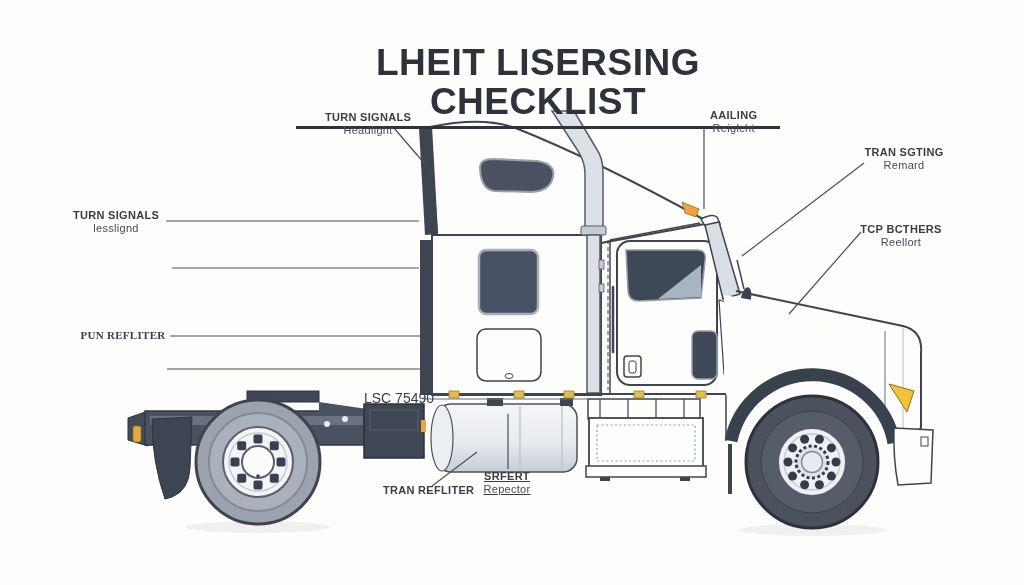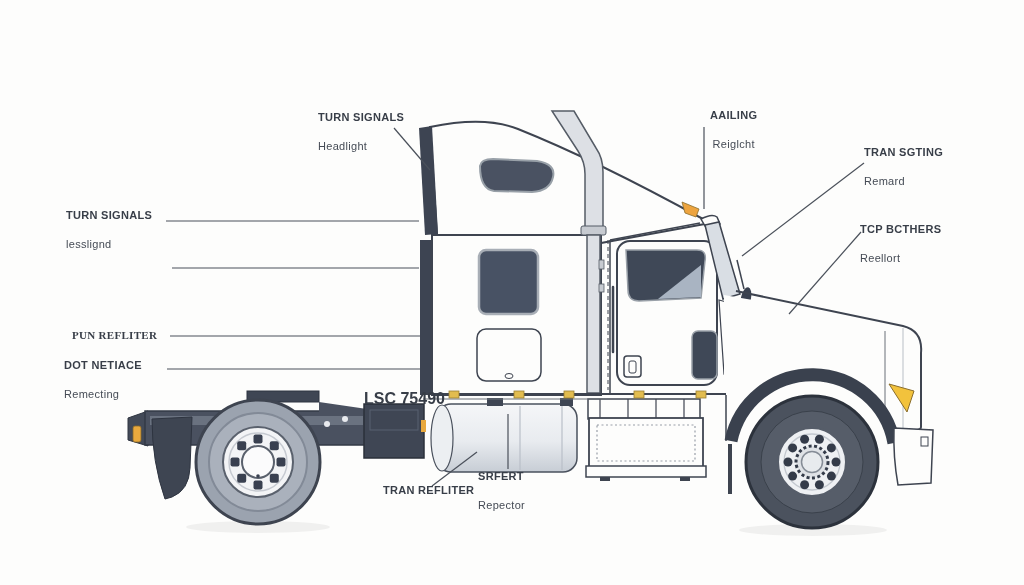--- a/index.html
+++ b/index.html
@@ -8,23 +8,23 @@
     font-family:"Liberation Sans",sans-serif;overflow:hidden;
   }
   #art{position:absolute;left:0;top:0;}
   .title{
     position:absolute;left:296px;top:44px;width:484px;text-align:center;
     font-size:37px;font-weight:800;letter-spacing:.5px;color:#2e333b;
     border-bottom:3px solid #2e333b;padding-bottom:4px;line-height:1.05;
   }
   .lbl{position:absolute;font-size:11px;font-weight:700;color:#383e48;
        letter-spacing:.3px;line-height:1.15;text-align:center;}
-  .lbl .sub{font-weight:400;color:#454b55;margin-top:16px;}
-  .center{text-align:left;}
-  .small-tag{position:absolute;font-size:16px;font-weight:700;color:#383e48;}
+  .lbl .sub{font-weight:400;color:#454b55;}
+  .center{text-align:center;}
+  .small-tag{position:absolute;font-size:14px;font-weight:400;color:#383e48;}
 </style>
 </head>
 <body>
 
 <div id="stage">
 
 <svg id="art" width="1024" height="585" viewBox="0 0 1024 585">
 
   <defs>
     <linearGradient id="tankGrad" x1="0" y1="0" x2="0" y2="1">
@@ -195,20 +195,21 @@
     <line x1="861" y1="232" x2="789" y2="314"></line>
     <line x1="166" y1="221" x2="419" y2="221"></line>
     <line x1="172" y1="268" x2="419" y2="268"></line>
     <line x1="170" y1="336" x2="420" y2="336"></line>
     <line x1="167" y1="369" x2="420" y2="369"></line>
     <line x1="432" y1="486" x2="477" y2="452"></line>
     <line x1="508" y1="469" x2="508" y2="414"></line>
   </g>
 </svg>
 
+<div class="title">LHEIT LISERSING CHECKLIST</div>
 
 <div class="lbl center" style="left:318px;top:111px;width:100px;">
   <div>TURN SIGNALS</div>
   <div class="sub">Headlight</div>
 </div>
 
 <div class="lbl" style="left:710px;top:109px;">
   <div>AAILING</div>
   <div class="sub">Reiglcht</div>
 </div>
@@ -226,31 +227,27 @@
 <div class="lbl center" style="left:66px;top:209px;width:100px;">
   <div>TURN SIGNALS</div>
   <div class="sub">lesslignd</div>
 </div>
 
 
 <div class="lbl center" style="left:72px;top:329px;width:102px;font-family:Liberation Serif, serif;">
   <div>PUN REFLITER</div>
 </div>
 
-<div class="lbl center" style="left:64px;top:359px;width:100px;">
-  <div>DOT NETIACE</div>
-  <div class="sub">Remecting</div>
-</div>
 
 <div class="small-tag" style="left:364px;top:390px;">
   <span>LSC 75490</span>
 </div>
 
 <div class="lbl" style="left:383px;top:484px;">
   <div>TRAN REFLITER</div>
 </div>
 
-<div class="lbl center" style="left:478px;top:470px;width:58px;">
+<div class="lbl center" style="left:478px;top:470px;width:58px;text-decoration:underline;">
   <div>SRFERT</div>
   <div class="sub">Repector</div>
 </div>
 
 </div>
 
 </body></html>

